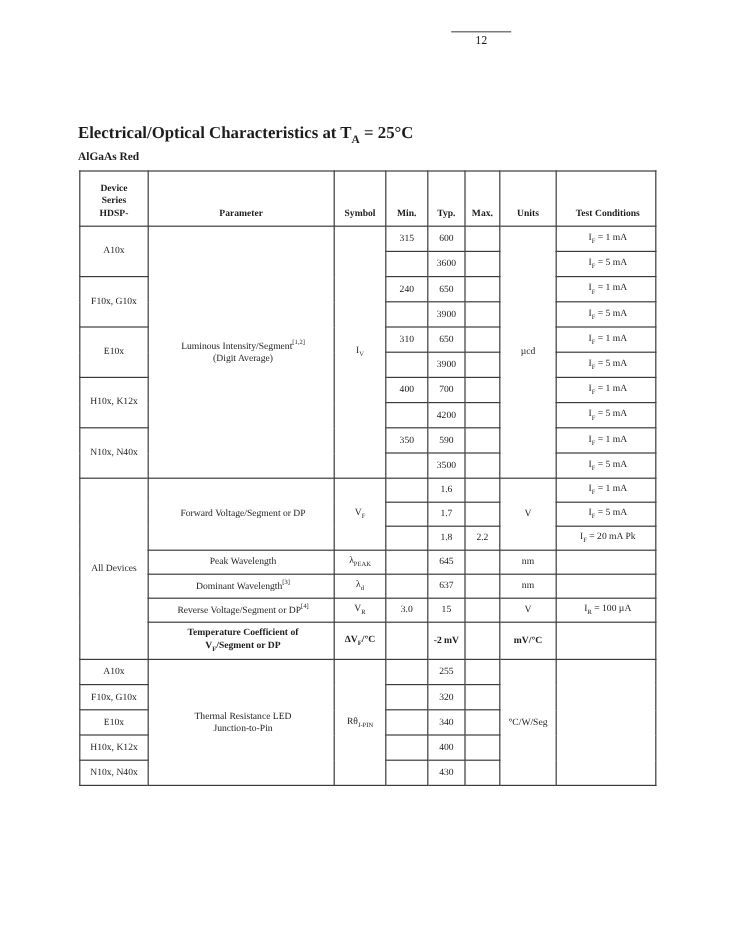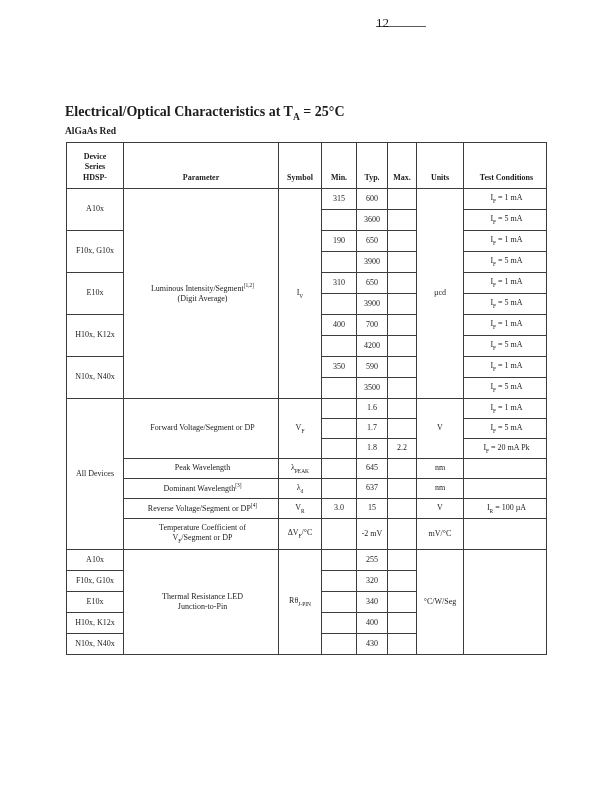--- a/index.html
+++ b/index.html
@@ -8,21 +8,21 @@
     background:#ffffff;
     font-family:"Liberation Serif","DejaVu Serif",serif;
     color:#1c1c1c;
     position:relative;
     overflow:hidden;
   }
   .page { position:absolute; inset:0; }
 
   
   .pageno-rule { position:absolute; left:376px; top:26px; width:50px; height:1px; background:#5a5a5a; }
-  .pageno { position:absolute; left:376px; top:15px; width:50px; font-size:13px; }
+  .pageno { position:absolute; left:376px; top:29px; width:50px; text-align:center; font-size:10px; }
 
   
   .title { position:absolute; left:65px; top:104px; font-size:14px; font-weight:bold; white-space:nowrap; }
   .subtitle { position:absolute; left:65px; top:126px; font-size:9.5px; font-weight:bold; }
 
   
   .watermark {
     position:absolute; left:140px; top:362px;
     font-size:40px; line-height:1; letter-spacing:1px;
     color:#d8d5d5; white-space:nowrap; z-index:0;
@@ -48,21 +48,21 @@
     font-weight:bold;
     vertical-align:bottom;
     padding-bottom:4px;
     line-height:1.35;
     margin-top:12px;
   }
   .chars th.l, .chars td.l { text-align:center; padding-left:5px; padding-right:2px; }
   tr.hd { height:46px; }
   tr.r21 { height:21px; }
   tr.r20 { height:20px; }
-  tr.r31 { height:31px; }
+  tr.r31 { height:31px;font-weight:bold; }
   sub { font-size:68%; }
   sup { font-size:68%; }
 </style>
 </head>
 <body>
 
 <div class="page">
 
   <div class="pageno-rule"></div>
   <div class="pageno">12</div>
@@ -107,21 +107,21 @@
     </tr>
     <tr class="r21">
       <td></td>
       <td>3600</td>
       <td></td>
       <td class="l">I<sub>F</sub> = 5 mA</td>
     </tr>
 
     <tr class="r21">
       <td rowspan="2">F10x, G10x</td>
-      <td>190</td>
+      <td>240</td>
       <td>650</td>
       <td></td>
       <td class="l">I<sub>F</sub> = 1 mA</td>
     </tr>
     <tr class="r21">
       <td></td>
       <td>3900</td>
       <td></td>
       <td class="l">I<sub>F</sub> = 5 mA</td>
     </tr>

